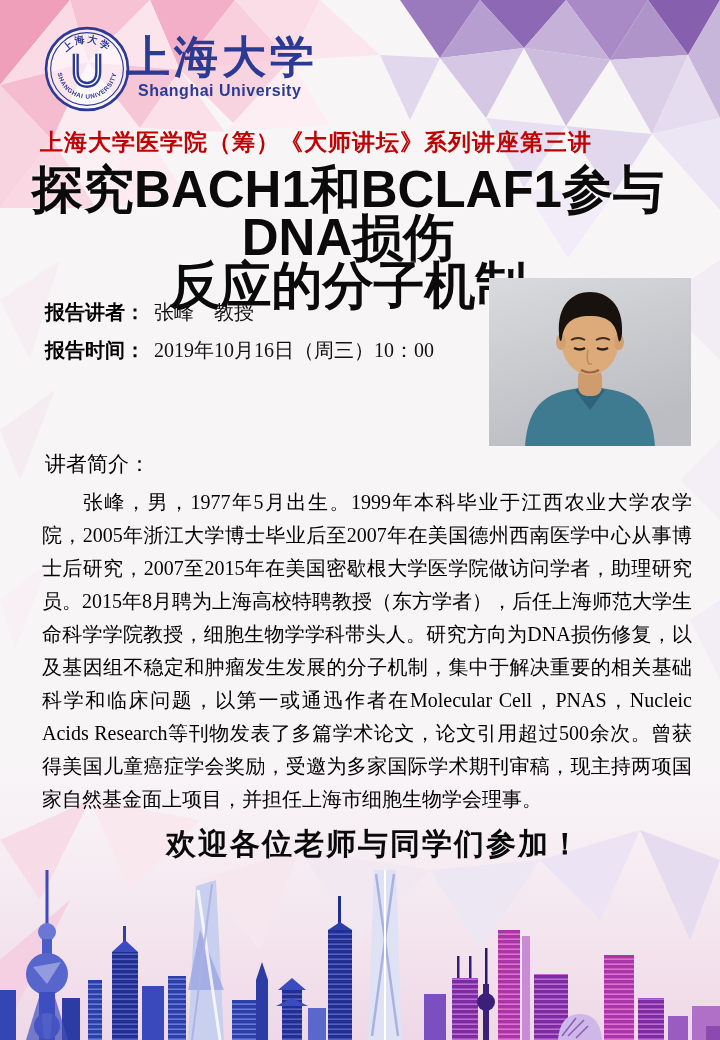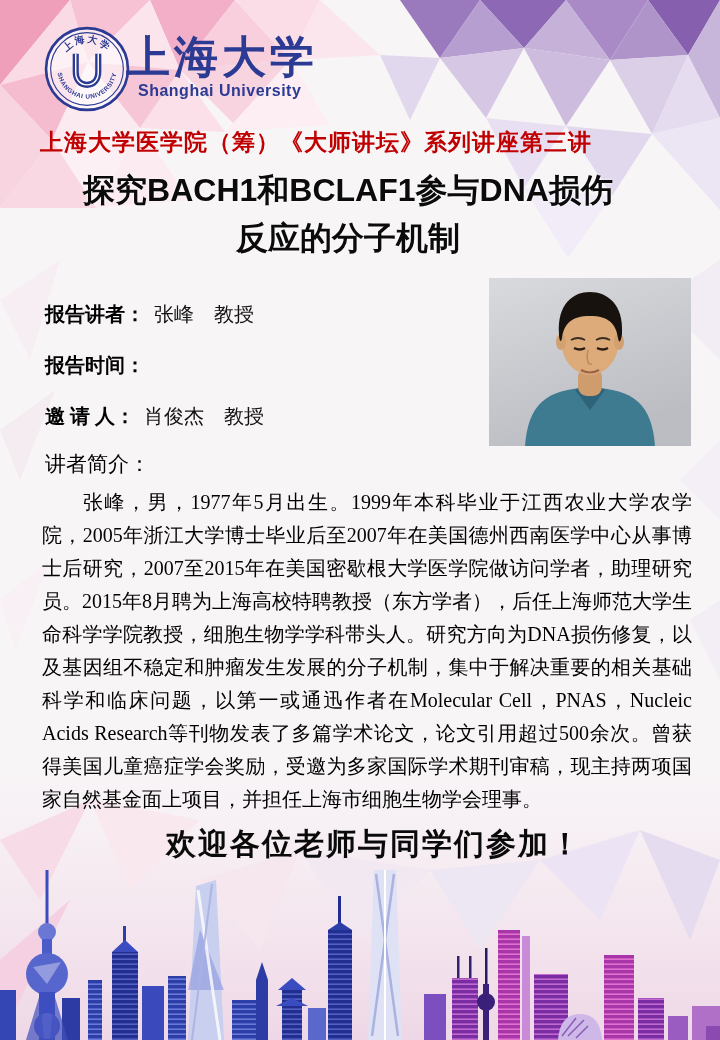--- a/index.html
+++ b/index.html
@@ -12,24 +12,24 @@
   .logo-seal{left:44px;top:26px;width:86px;height:86px;}
   .wordmark-cn{left:126px;top:28px;font-size:44px;font-weight:bold;color:#2b3a92;letter-spacing:4px;
     font-family:"Liberation Serif","DejaVu Serif",serif;}
   .wordmark-en{left:138px;top:82px;font-size:16px;font-weight:bold;color:#2b3a92;letter-spacing:.5px;
     font-family:"Liberation Sans","DejaVu Sans",sans-serif;}
 
   .series-title{left:0;top:127px;width:632px;text-align:center;font-size:23px;font-weight:bold;
     color:#c00000;letter-spacing:1px;}
   .main-title{left:0;top:166px;width:696px;text-align:center;color:#0b0b0b;
     font-family:"Liberation Sans","DejaVu Sans",sans-serif;font-weight:900;
-    font-size:32px;line-height:48px;text-shadow:0 0 3px rgba(255,255,255,.85);}
+    font-size:51px;line-height:48px;text-shadow:0 0 3px rgba(255,255,255,.85);}
 
   .details{left:45px;top:288px;width:430px;}
-  .detail-row{display:flex;align-items:flex-start;height:38px;font-size:20px;color:#111;margin-top:13px;}
+  .detail-row{display:flex;align-items:flex-end;height:38px;font-size:20px;color:#111;}
   .detail-label{font-weight:bold;color:#000;white-space:pre;}
   .detail-value{margin-left:9px;white-space:pre;}
 
   .speaker-photo{left:489px;top:278px;width:202px;height:168px;}
 
   .bio-heading{left:45px;top:450px;font-size:21px;font-weight:normal;color:#000;}
   .bio-text{left:42px;top:486px;width:650px;font-size:20px;line-height:33px;color:#000000;
     text-align:justify;text-indent:2.05em;}
 
   .footer-slogan{left:14px;top:824px;width:720px;text-align:center;font-size:30px;font-weight:bold;
@@ -215,24 +215,21 @@
     <div>反应的分子机制</div>
   </div>
 
   <div class="layer details">
     <div class="detail-row">
       <span class="detail-label">报告讲者：</span>
       <span class="detail-value">张峰　教授</span>
     </div>
     <div class="detail-row">
       <span class="detail-label">报告时间：</span>
-    </div>
-    <div class="detail-row">
-      <span class="detail-label">邀 请 人：</span>
-      <span class="detail-value">肖俊杰　教授</span>
+      <span class="detail-value">2019年10月16日（周三）10：00</span>
     </div>
   </div>
 
   <svg class="layer speaker-photo" viewBox="0 0 202 168">
     <defs>
       <linearGradient id="photoBg" x1="0" y1="0" x2="0.4" y2="1">
         <stop offset="0" stop-color="#d9dade"></stop>
           <stop offset="1" stop-color="#bcbdc2"></stop>
       </linearGradient>
     </defs>

